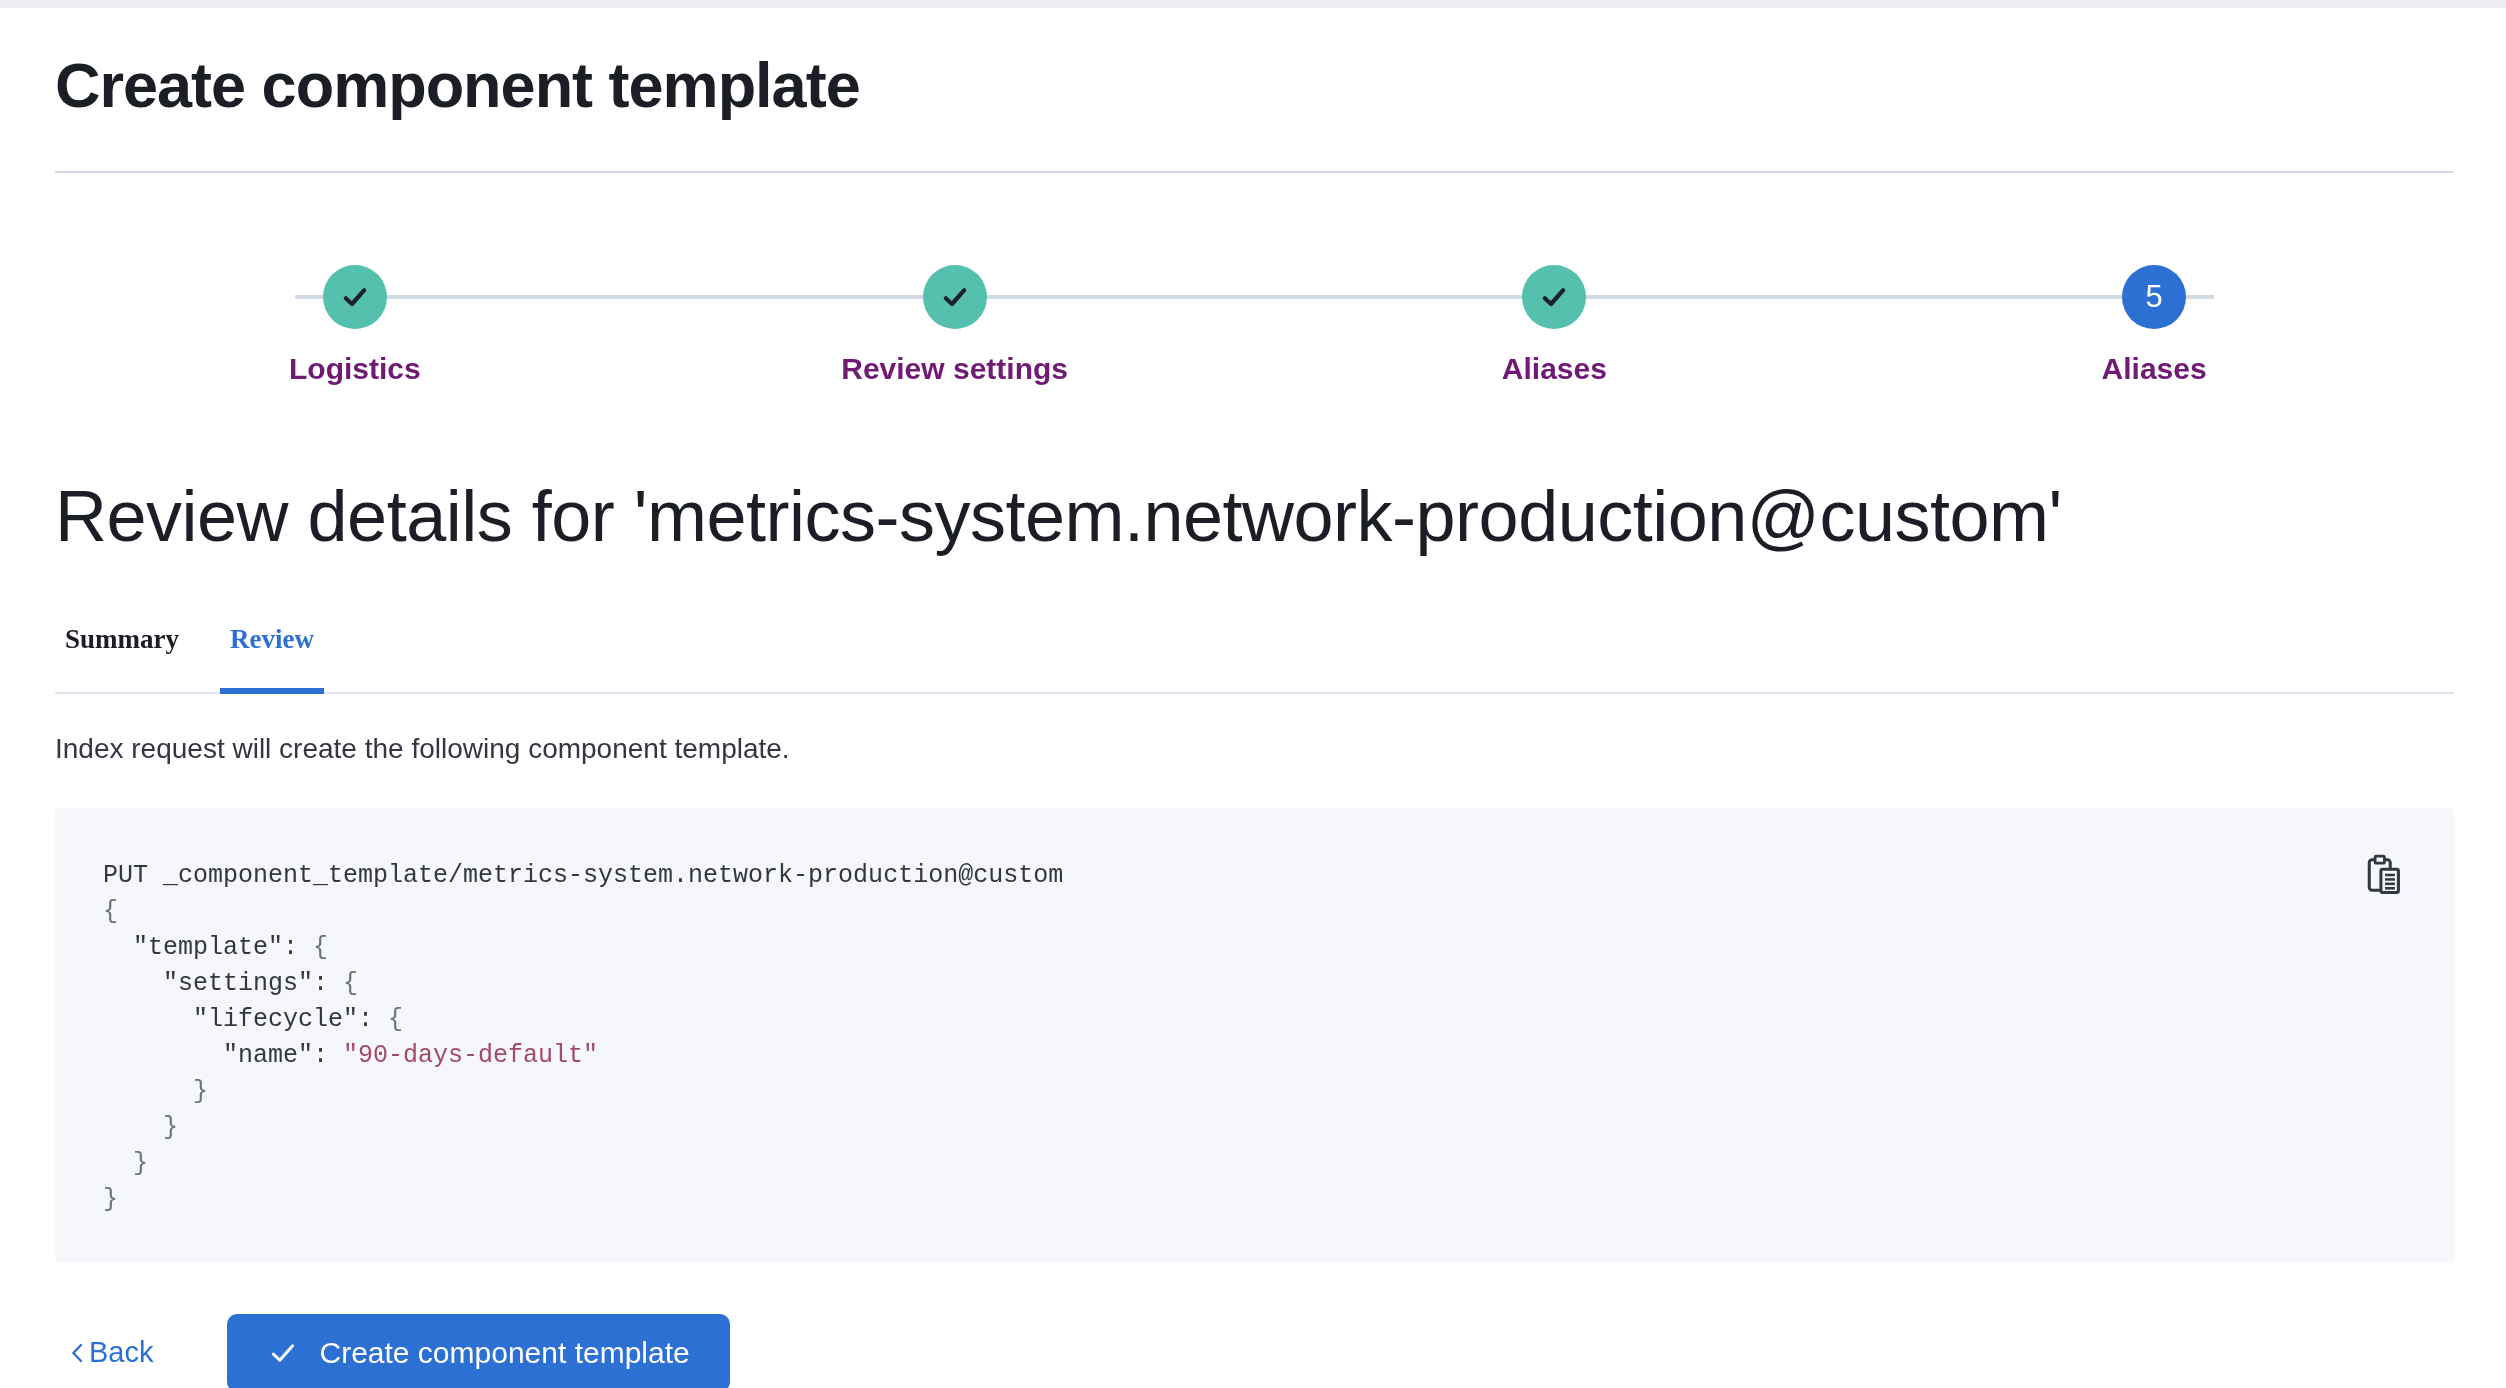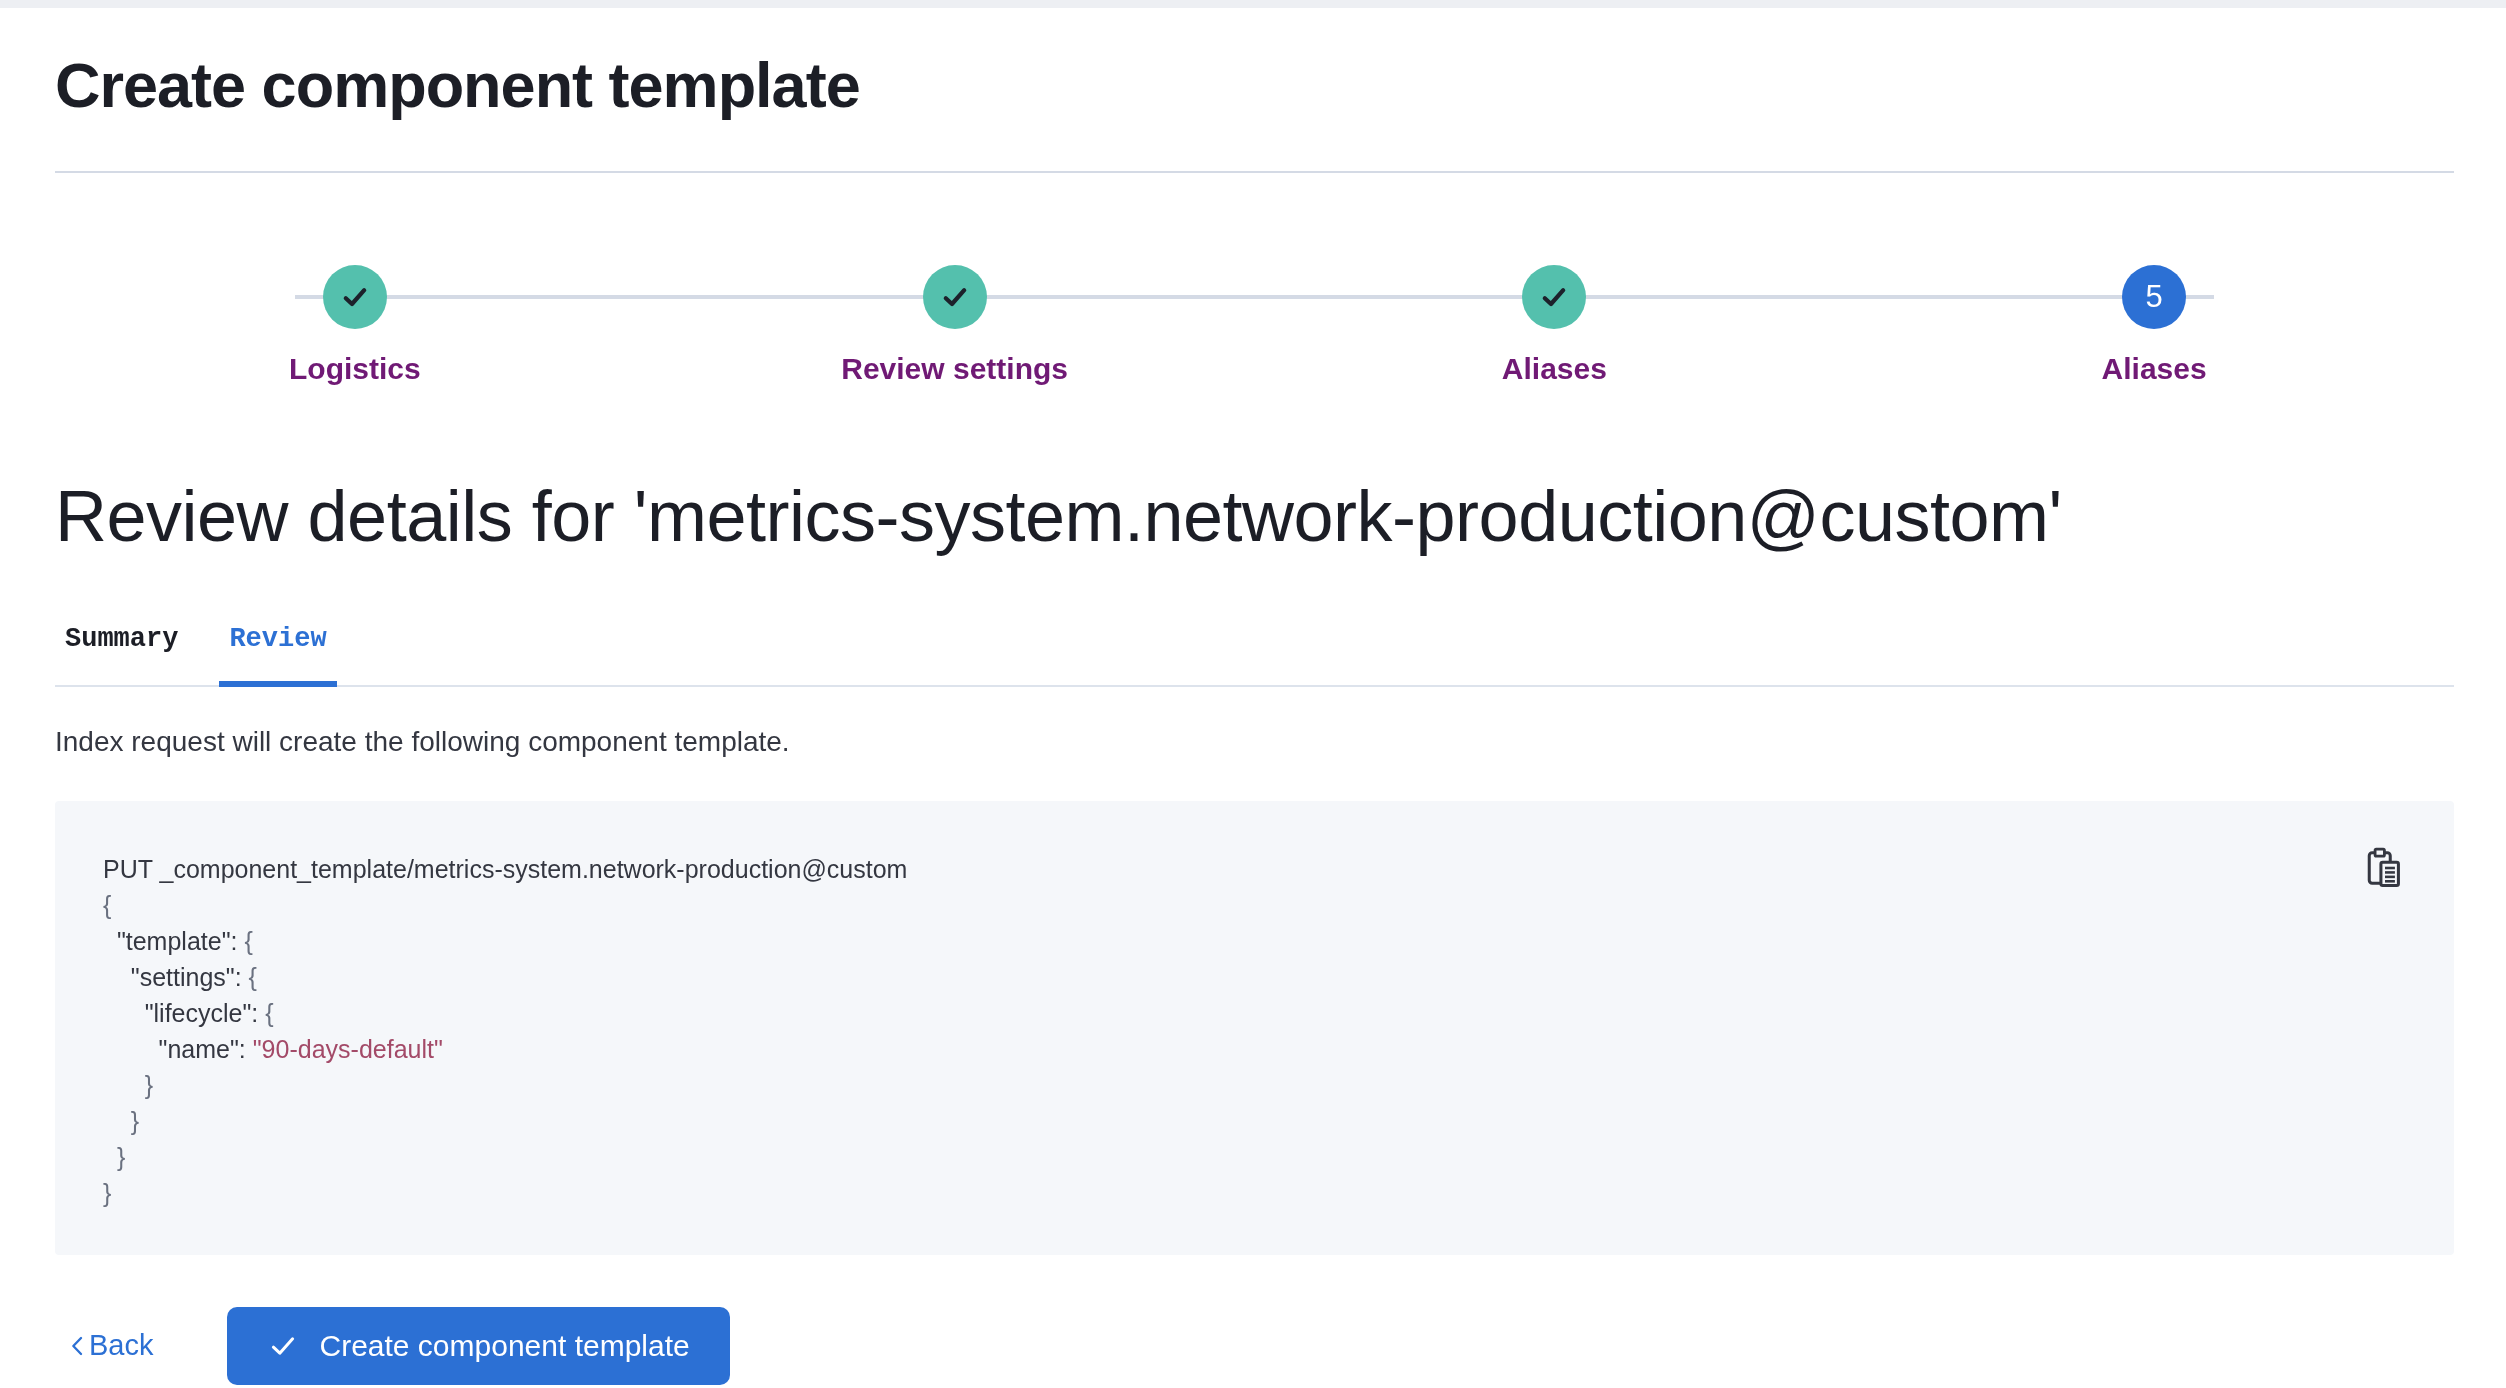--- a/index.html
+++ b/index.html
@@ -98,24 +98,24 @@
     letter-spacing: -0.5px;
     color: #1C1E26;
   }
   .tabs {
     margin-top: 64px;
     display: flex;
     gap: 31px;
     border-bottom: 2px solid var(--tab-border);
   }
   .tab {
-    padding: 0 10px 24px;
+    padding: 0 10px 31px;
     border: none;
     background: none;
-    font-family: Liberation Mono, monospace;
+    font-family: Liberation Serif, serif;
     font-size: 27px;
     font-weight: 700;
     color: #1C1E26;
     line-height: 1.25;
     margin-bottom: -2px;
     border-bottom: 6px solid transparent;
     cursor: pointer;
   }
   .tab.active {
     color: var(--blue);
@@ -129,21 +129,21 @@
   }
   
   .code-block {
     margin-top: 40px;
     background: var(--code-bg);
     border-radius: 4px;
     padding: 50px 48px 44px;
     position: relative;
   }
   .code-line {
-    font-family: Liberation Sans, sans-serif;
+    font-family: Liberation Mono, monospace;
     font-size: 25px;
     line-height: 36px;
     white-space: pre;
     color: var(--body-text);
   }
   .seg-punct  { color: var(--punct); }
   .seg-string { color: var(--string); }
   .copy-button {
     position: absolute;
     top: 46px;

